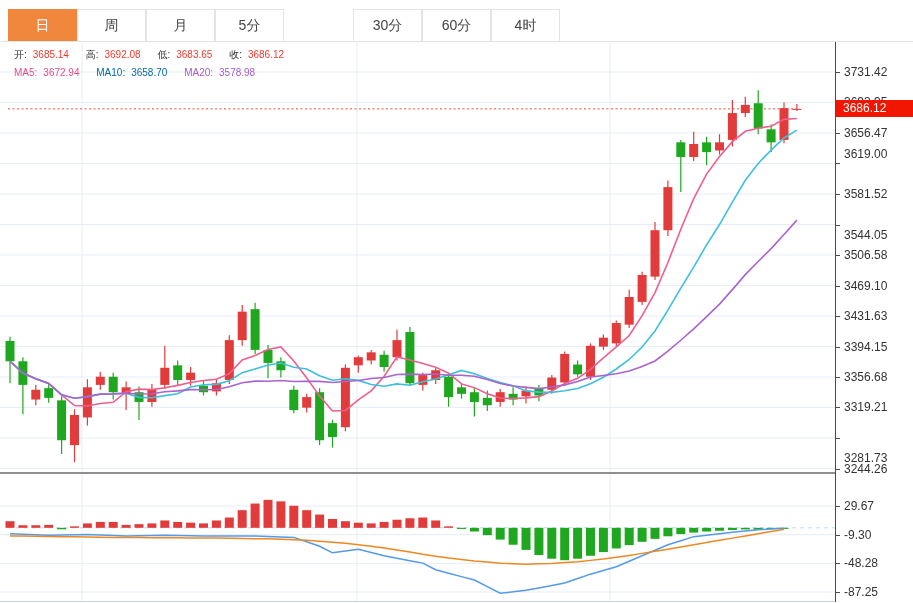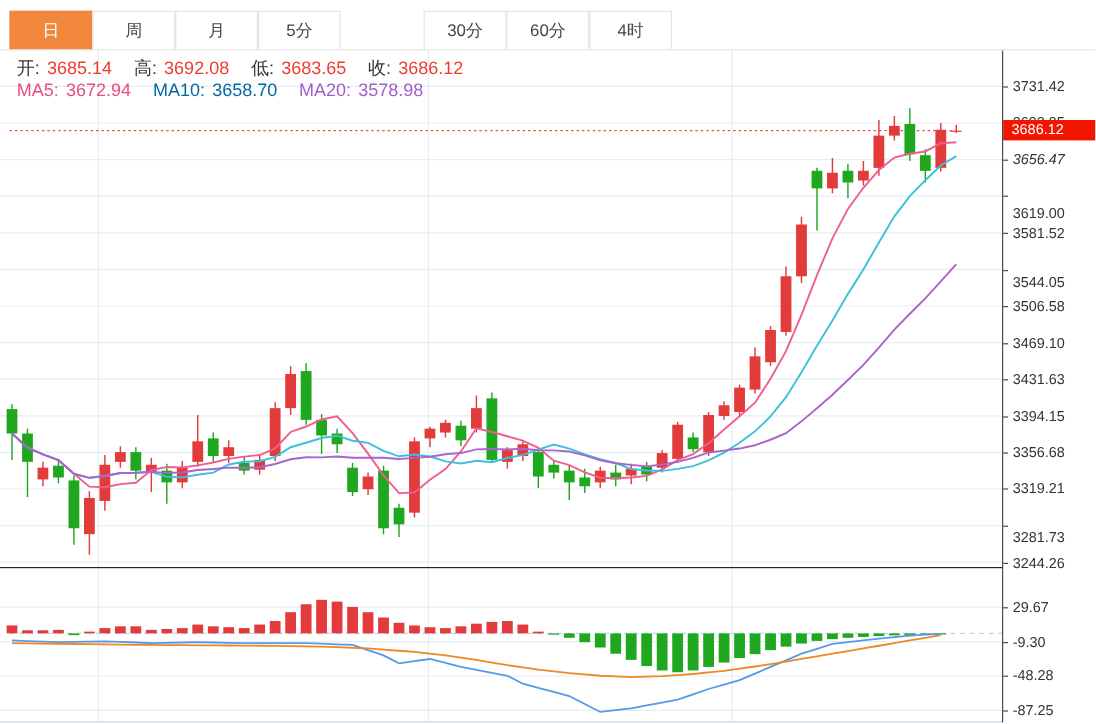--- a/index.html
+++ b/index.html
@@ -16,21 +16,21 @@
   .pane{position:absolute;left:0;}
   #main-pane{top:41px;width:836px;height:433px;}
   #macd-pane{top:474px;width:836px;height:129px;}
   .axis{position:absolute;left:836px;top:0;width:77px;height:603px;}
   .axis-sep{position:absolute;left:835px;top:41px;width:1px;height:561px;background:#4a4a4a;}
   .axis-label{position:absolute;left:8px;transform:translateY(-50%);font-size:12px;color:#333;white-space:nowrap;}
   .axis-tick{position:absolute;left:0;width:4px;height:1px;background:#4a4a4a;}
   .tag{position:absolute;left:0;top:100px;width:77px;height:17px;background:#f21600;color:#fff;
        font-size:12px;line-height:17px;text-align:left;padding-left:7px;box-sizing:border-box;z-index:4;}
   
-  .legend{position:absolute;z-index:3;font-size:15px;white-space:nowrap;}
+  .legend{position:absolute;z-index:3;font-size:10px;white-space:nowrap;}
   .legend span{margin-right:6px;}
   .lg-gap{margin-right:14px !important;}
   .lab{color:#333;}
   .val-red{color:#f03b30;}
   .ma5{color:#e84d86;} .ma10{color:#0369a1;} .ma20{color:#a45ecb;}
   .macd-l{color:#e43b3b;} .diff-l{color:#4a96e8;} .dea-l{color:#f08222;}
 </style>
 </head>
 <body>
 
@@ -288,41 +288,41 @@
 
 
   <div class="axis-sep"></div>
   <div class="axis" id="axis-col">
 
   <div class="axis-tick" style="top: 72px;"></div>
       <div class="axis-label" style="top: 72px;">3731.42</div>
       <div class="axis-tick" style="top: 102.497px;"></div>
       <div class="axis-label" style="top: 102.497px;">3693.95</div>
       <div class="axis-tick" style="top: 133.002px;"></div>
-      <div class="axis-label" style="top: 133.002px; font-style: italic;">3656.47</div>
+      <div class="axis-label" style="top: 133.002px;">3656.47</div>
       <div class="axis-tick" style="top: 163.499px;"></div>
-      <div class="axis-label" style="top: 178px;">3619.00</div>
+      <div class="axis-label" style="top: 154px;">3619.00</div>
       <div class="axis-tick" style="top: 194.004px;"></div>
       <div class="axis-label" style="top: 194.004px;">3581.52</div>
       <div class="axis-tick" style="top: 224.501px;"></div>
       <div class="axis-label" style="top: 235px;">3544.05</div>
       <div class="axis-tick" style="top: 254.997px;"></div>
       <div class="axis-label" style="top: 254.997px;">3506.58</div>
       <div class="axis-tick" style="top: 285.503px;"></div>
       <div class="axis-label" style="top: 285.503px;">3469.10</div>
       <div class="axis-tick" style="top: 315.999px;"></div>
       <div class="axis-label" style="top: 315.999px;">3431.63</div>
       <div class="axis-tick" style="top: 346.504px;"></div>
       <div class="axis-label" style="top: 346.504px;">3394.15</div>
       <div class="axis-tick" style="top: 377.001px;"></div>
       <div class="axis-label" style="top: 377.001px;">3356.68</div>
       <div class="axis-tick" style="top: 407.498px;"></div>
       <div class="axis-label" style="top: 407.498px;">3319.21</div>
       <div class="axis-tick" style="top: 438.003px;"></div>
-      <div class="axis-label" style="top: 448px;">3281.73</div>
+      <div class="axis-label" style="top: 458px;">3281.73</div>
       <div class="axis-tick" style="top: 468.5px;"></div>
       <div class="axis-label" style="top: 468.5px;">3244.26</div>
       <div class="axis-tick" style="top: 506px;"></div>
       <div class="axis-label" style="top: 506px;">29.67</div>
       <div class="axis-tick" style="top: 534.664px;"></div>
       <div class="axis-label" style="top: 534.664px;">-9.30</div>
       <div class="axis-tick" style="top: 563.336px;"></div>
       <div class="axis-label" style="top: 563.336px;">-48.28</div>
       <div class="axis-tick" style="top: 592px;"></div>
       <div class="axis-label" style="top: 592px;">-87.25</div>

